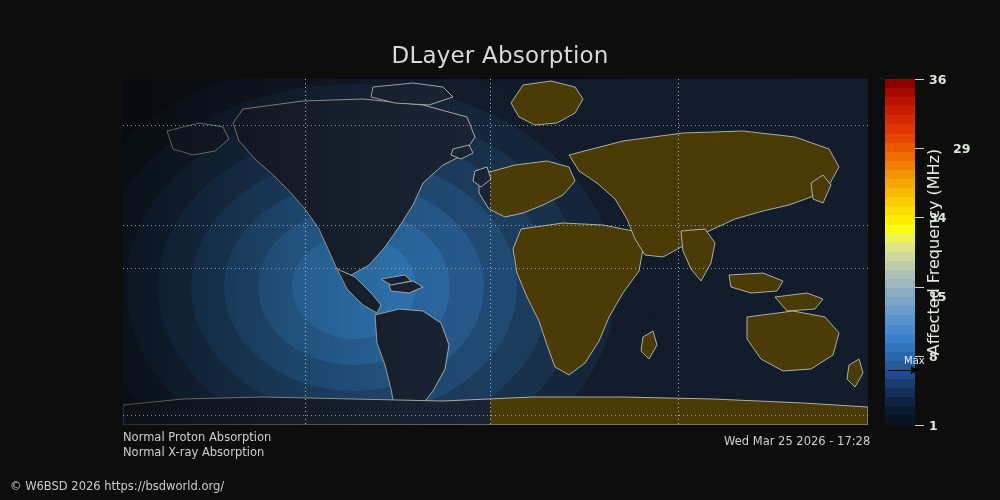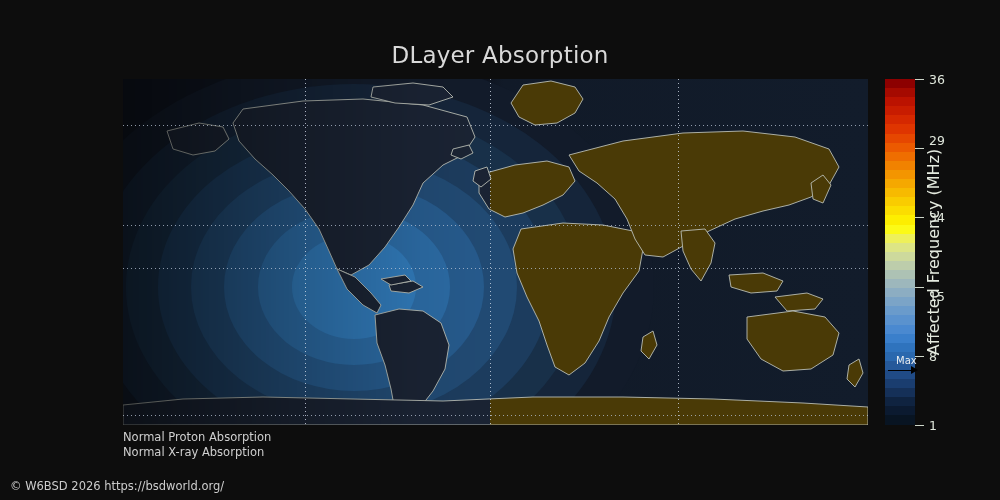--- a/index.html
+++ b/index.html
@@ -57,31 +57,31 @@
   .grid i.v{top:0;height:100%;width:1px;
     background-image:linear-gradient(180deg,#cfd8e6 0 1.5px,transparent 1.5px 4px);
     background-size:1px 4px;opacity:.8;}
 
   
   .cbar{
     position:absolute;left:885px;top:79px;width:30px;height:346px;
   }
   .cbar .strip{position:absolute;inset:0;}
   .cbar .strip b{display:block;width:100%;}
-  .ticks{position:absolute;left:915px;top:79px;width:70px;height:346px;}
+  .ticks{position:absolute;left:915px;top:79px;width:70px;height:346px;font-weight:bold;}
   .ticks .t{position:absolute;left:0;height:1px;width:9px;background:#cdd6c9;}
   .ticks .lb{position:absolute;left:14px;font-size:12.5px;color:#dfe6db;transform:translateY(-50%);}
   .cbar-label{
     position:absolute;left:916px;top:79px;width:346px;height:34px;
     transform-origin:0 0;transform:rotate(-90deg) translate(-346px,0);
     display:flex;align-items:center;justify-content:center;
     font-size:16px;color:#e4eadf;white-space:nowrap;
   }
   .maxmark{position:absolute;left:886px;width:40px;}
-  .maxmark .mtxt{font-size:10px;color:#e8ecef;line-height:10px;padding-left:10px;}
+  .maxmark .mtxt{font-size:10px;color:#e8ecef;line-height:10px;padding-left:18px;}
   .maxmark .arw{position:relative;height:9px;}
   .maxmark .arw .shaft{position:absolute;left:2px;top:4px;width:25px;height:1.5px;background:#000;}
   .maxmark .arw .head{position:absolute;left:25px;top:0px;width:0;height:0;
     border-top:4.5px solid transparent;border-bottom:4.5px solid transparent;border-left:7px solid #000;}
 
   
   .note{position:absolute;left:123px;font-size:11.5px;color:#cfcfcf;}
   .note.n1{top:430px;}
   .note.n2{top:445px;}
   .stamp{position:absolute;left:724px;top:434px;font-size:11.5px;color:#cfcfcf;}
@@ -217,21 +217,21 @@
         <b style="height: 9.10526px; background: rgb(21, 48, 88);"></b>
         <b style="height: 9.10526px; background: rgb(15, 35, 64);"></b>
         <b style="height: 9.10526px; background: rgb(11, 26, 48);"></b>
         <b style="height: 9.10526px; background: rgb(8, 20, 34);"></b>
       </div>
   </div>
   <div class="ticks" id="cbticks">
       <div class="t" style="top: 0px;"></div>
       <div class="lb" style="top: 0px;">36</div>
       <div class="t" style="top: 69.2px;"></div>
-      <div class="lb" style="top: 61px;">29</div>
+      <div class="lb" style="top: 69px; margin-left: 24px;">29</div>
       <div class="t" style="top: 138.4px;"></div>
       <div class="lb" style="top: 138.4px;">34</div>
       <div class="t" style="top: 207.6px;"></div>
       <div class="lb" style="top: 217px;">15</div>
       <div class="t" style="top: 276.8px;"></div>
       <div class="lb" style="top: 276.8px;">8</div>
       <div class="t" style="top: 346px;"></div>
       <div class="lb" style="top: 346px;">1</div>
     </div>
 
@@ -240,15 +240,16 @@
     <div class="arw">
       <span class="shaft"></span>
         <span class="head"></span>
     </div>
   </div>
 
   <div class="cbar-label">Affected Frequency (MHz)</div>
 
   <div class="note n1">Normal Proton Absorption</div>
   <div class="note n2">Normal X-ray Absorption</div>
+  <div class="stamp">Wed Mar 25 2026 - 17:28</div>
   <div class="footer">© W6BSD 2026 https://bsdworld.org/</div>
 
 </div>
 
 </body></html>

